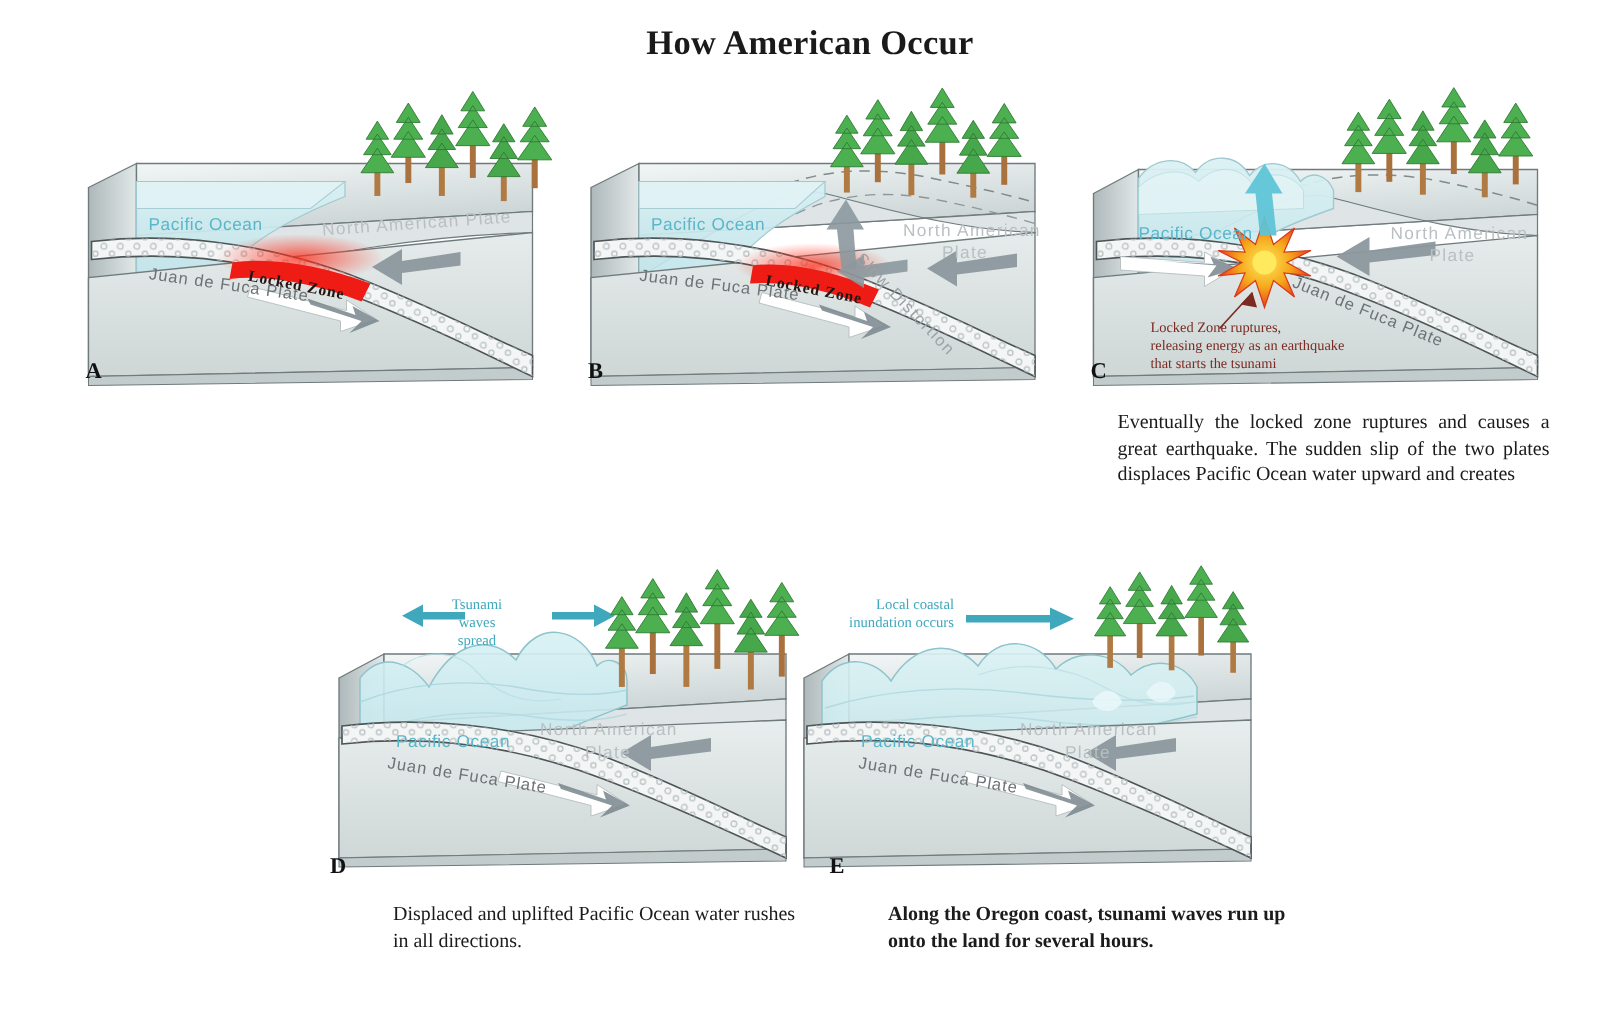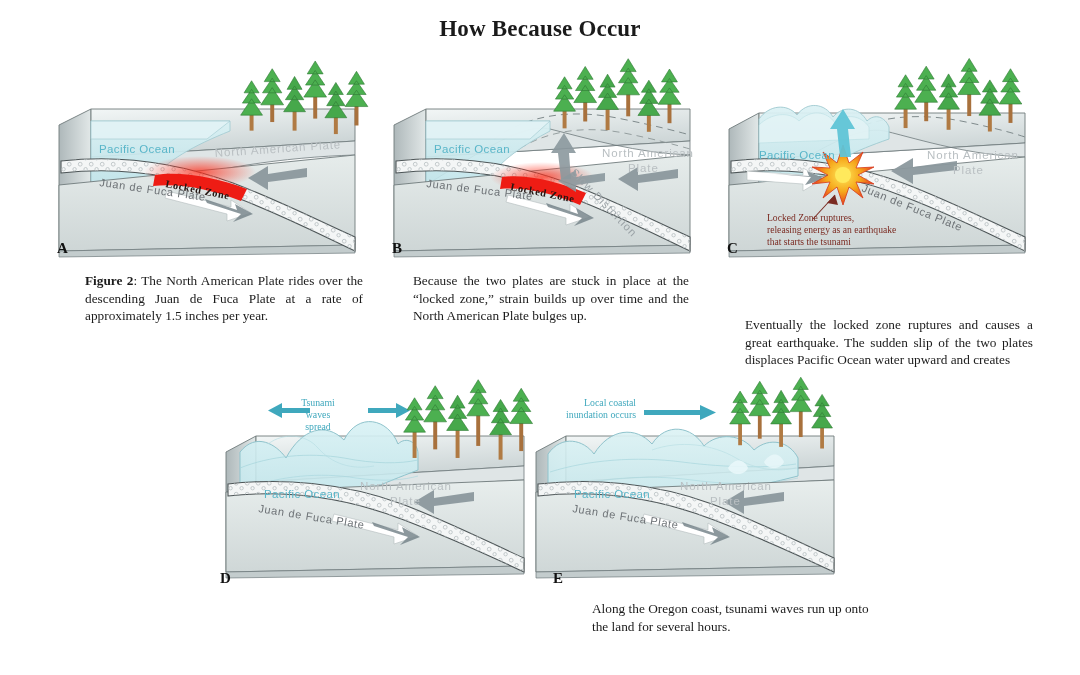--- a/index.html
+++ b/index.html
@@ -88,21 +88,21 @@
     font-family: "Liberation Serif", serif;
     font-size: 9.8px;
     fill: #3fa8bd;
   }
 </style>
 </head>
 <body>
 
 <div id="figure-root">
 
-  <div class="fig-title">How Because Occur</div>
+  <div class="fig-title">How American Occur</div>
 
   <div class="panel" style="left:55px; top:95px;">
     <svg width="310" height="165" viewBox="0 0 310 165">
       <defs>
         <linearGradient id="gTopA" x1="0" y1="0" x2="0.4" y2="1">
           <stop offset="0%" stop-color="#f2f6f6"></stop>
             <stop offset="100%" stop-color="#c9d2d3"></stop>
         </linearGradient>
         <linearGradient id="gFrontA" x1="0" y1="0" x2="0" y2="1">
           <stop offset="0%" stop-color="#e6eceb"></stop>
@@ -551,30 +551,27 @@
       <text class="t-anno-teal" x="104" y="26" text-anchor="end">inundation occurs</text>
 
       <text class="t-ocean" x="42" y="106">Pacific Ocean</text>
       <text class="t-nap" x="148" y="98">North American</text>
       <text class="t-nap" x="178" y="113">Plate</text>
       <text class="t-jdf" transform="translate(40,120) rotate(9)">Juan de Fuca Plate</text>
     </svg>
   </div>
   <div class="panel-letter" style="left:553px; top:570px;">E</div>
 
-  <div class="caption" style="left:85px; top:272px; width:278px;">
-    <b>Figure 2</b><span>: The North American Plate rides over the descending Juan de Fuca Plate at a rate of approximately 1.5 inches per year.</span>
-  </div>
-
-  <div class="caption" style="left:413px; top:272px; width:276px;">
-    <span>Because the two plates are stuck in place at the “locked zone,” strain builds up over time and the North American Plate bulges up.</span>
-  </div>
-
-  <div class="caption" style="left:745px; top:272px; width:288px;margin-top:44px;">
+
+
+  <div class="caption" style="left:745px; top:272px; width:288px;">
     <span>Eventually the locked zone ruptures and causes a great earthquake. The sudden slip of the two plates displaces Pacific Ocean water upward and creates</span>
   </div>
 
-
-  <div class="caption" style="left:592px; top:600px; width:282px; text-align:left;">
+  <div class="caption" style="left:262px; top:600px; width:272px; text-align:left;">
+    <span>Displaced and uplifted Pacific Ocean water rushes in all directions.</span>
+  </div>
+
+  <div class="caption" style="left:592px; top:600px; width:282px; text-align:left;font-weight:bold;">
     <span>Along the Oregon coast, tsunami waves run up onto the land for several hours.</span>
   </div>
 
 </div>
 
 </body></html>

